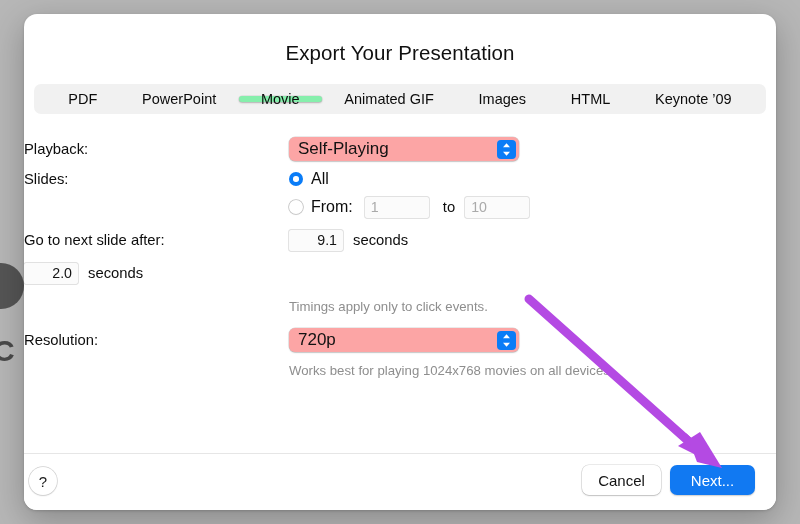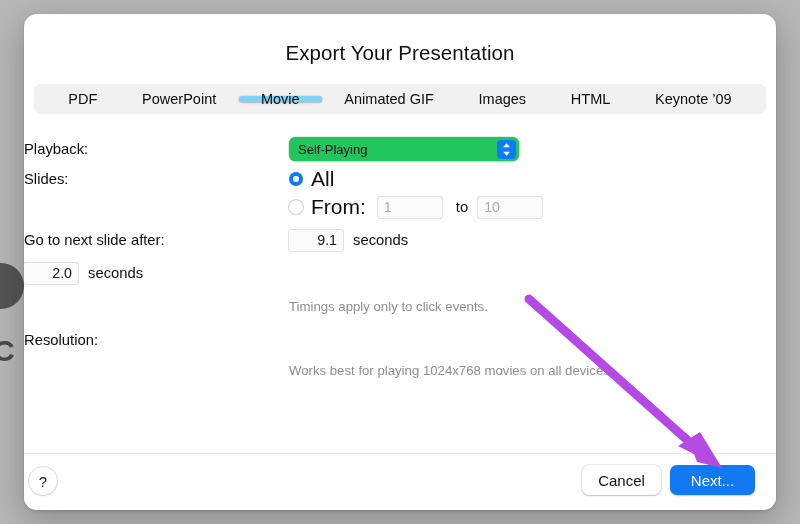--- a/index.html
+++ b/index.html
@@ -91,21 +91,21 @@
   .tab + .tab::before {
     content: "";
     position: absolute;
     left: 0;
     top: 5px;
     bottom: 5px;
     width: 1px;
     background: #d4d4d4;
   }
   .tab.selected {
-    background: #7dd3fc;
+    background: #86efac;
     box-shadow: 0 0 0 0.5px rgba(0,0,0,0.10), 0 1px 2px rgba(0,0,0,0.22);
     z-index: 2;
   }
   .tab.selected::before,
   .tab.selected + .tab::before {
     opacity: 0;
   }
 
   
   #form {
@@ -130,28 +130,28 @@
   }
   .row-field {
     display: flex;
     align-items: center;
   }
 
   
   .popup {
     position: relative;
     height: 24px;
-    background: #22c55e;
+    background: #fca5a5;
     border-radius: 6px;
     box-shadow: 0 0 0 0.5px rgba(0,0,0,0.16), 0 1px 1.5px rgba(0,0,0,0.16);
     display: flex;
     align-items: center;
     box-sizing: border-box;
     padding: 0 28px 0 9px;
-    font-size: 13px;
+    font-size: 17px;
     color: #121212;
     cursor: default;
   }
   .popup .chev {
     position: absolute;
     right: 3px;
     top: 2.5px;
     width: 19px;
     height: 19px;
     border-radius: 4px;
@@ -159,21 +159,21 @@
     display: flex;
     align-items: center;
     justify-content: center;
   }
   .popup .chev svg { display: block; }
 
   
   .radio-wrap {
     display: flex;
     align-items: center;
-    font-size: 21px;
+    font-size: 16px;
     color: #0d0d0d;
   }
   .radio {
     width: 14px;
     height: 14px;
     border-radius: 50%;
     box-sizing: border-box;
     margin-right: 8px;
     flex: none;
     cursor: default;
@@ -395,20 +395,31 @@
 
     <div class="row" style="height:36px;">
       <div class="row-label"></div>
       <div class="row-field">
         <span class="hint">Timings apply only to click events.</span>
       </div>
     </div>
 
     <div class="row" style="height:32px;">
       <div class="row-label">Resolution:</div>
+      <div class="row-field">
+        <div class="popup" style="width:230px;">
+          <span>720p</span>
+          <span class="chev">
+            <svg width="11" height="15" viewBox="0 0 11 15" aria-hidden="true">
+              <path d="M5.5 1.2 L9 5.3 H2 Z" fill="#ffffff"></path>
+              <path d="M5.5 13.8 L9 9.7 H2 Z" fill="#ffffff"></path>
+            </svg>
+          </span>
+        </div>
+      </div>
     </div>
 
     <div class="row" style="height:28px;">
       <div class="row-label"></div>
       <div class="row-field">
         <span class="hint">Works best for playing 1024x768 movies on all devices.</span>
       </div>
     </div>
 
   </div>

